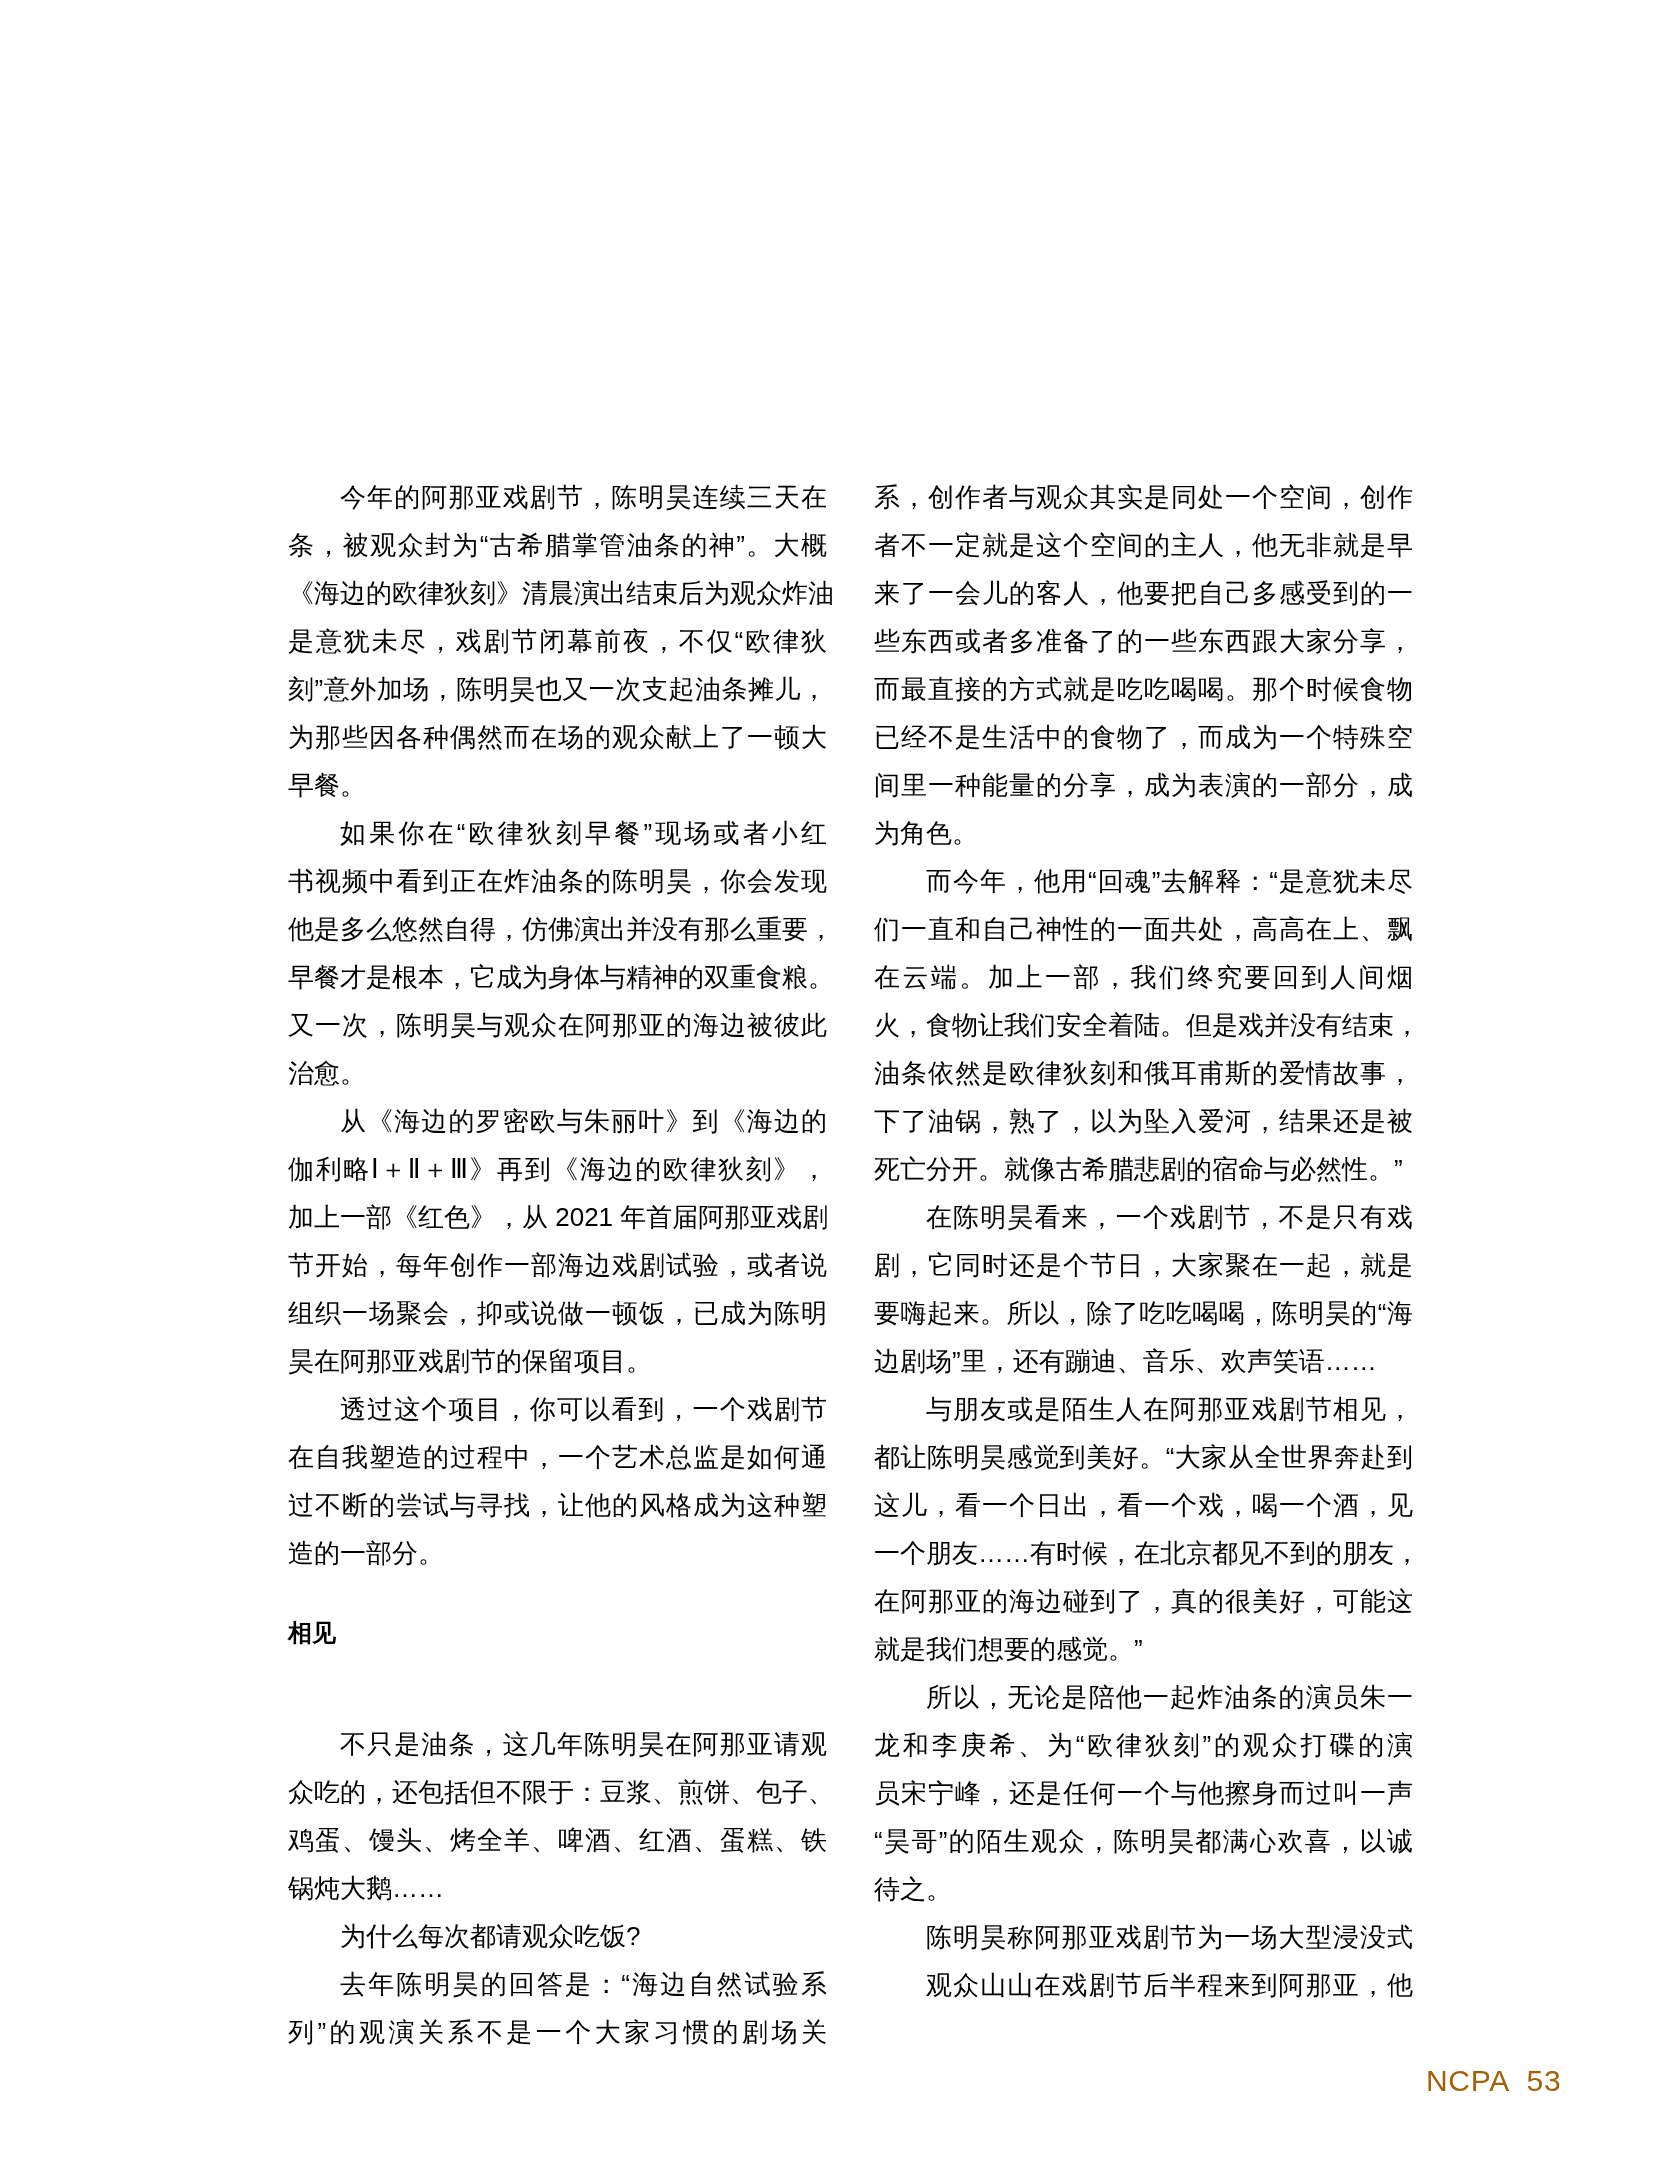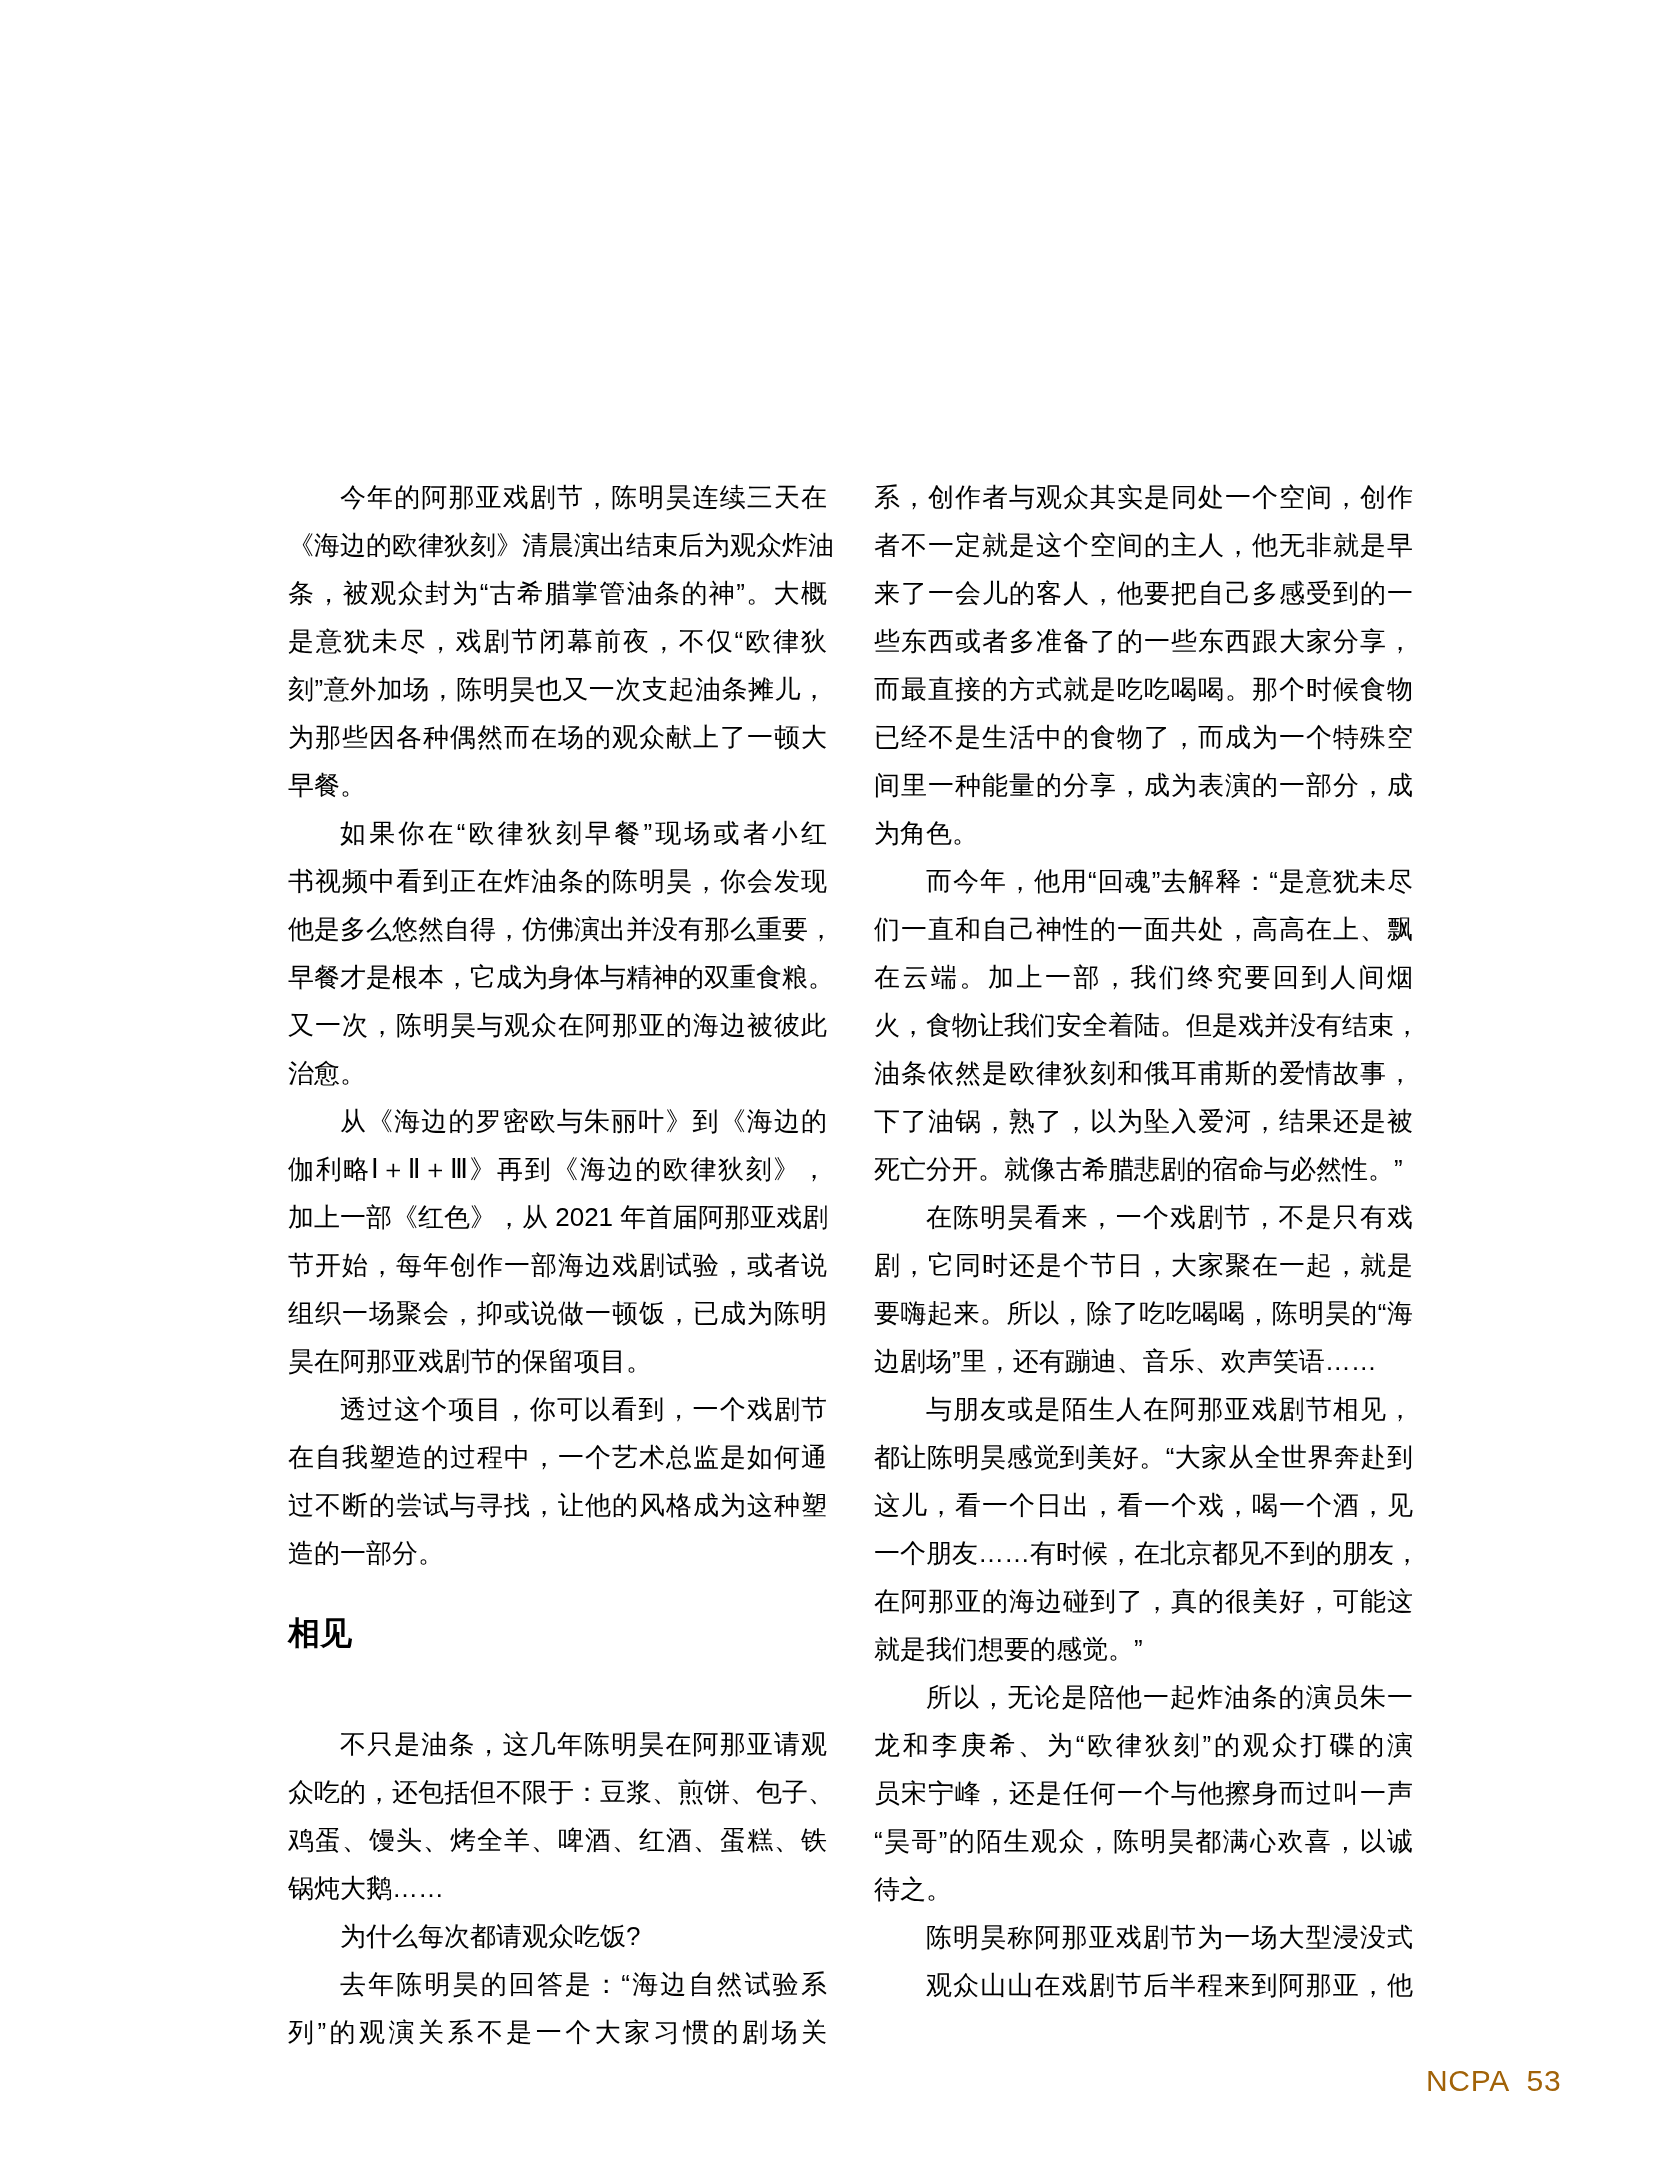--- a/index.html
+++ b/index.html
@@ -35,21 +35,21 @@
     text-align-last: justify;
     white-space: nowrap;
     overflow: visible;
   }
   .line.end   { text-align-last: left; }
   .line.indent { text-indent: 2em; }
   .section-heading {
     height: 48px;
     line-height: 48px;
     margin: 32px 0 63px 0;
-    font-size: 32px;
+    font-size: 24px;
     font-weight: 700;
     color: #000000;
     text-align: left;
   }
   .page-number {
     position: absolute;
     left: 1426px;
     top: 2064px;
     font-size: 30px;
     line-height: 33px;
@@ -61,22 +61,22 @@
     text-align: center;
   }
 </style>
 </head>
 <body>
 
 <div class="page">
   <div class="column column-left">
       <div class="para">
         <div class="line indent">今年的阿那亚戏剧节，陈明昊连续三天在</div>
+        <div class="line">条，被观众封为“古希腊掌管油条的神”。大概</div>
         <div class="line">《海边的欧律狄刻》清晨演出结束后为观众炸油</div>
-        <div class="line">条，被观众封为“古希腊掌管油条的神”。大概</div>
         <div class="line">是意犹未尽，戏剧节闭幕前夜，不仅“欧律狄</div>
         <div class="line">刻”意外加场，陈明昊也又一次支起油条摊儿，</div>
         <div class="line">为那些因各种偶然而在场的观众献上了一顿大</div>
         <div class="line end">早餐。</div>
       </div>
       <div class="para">
         <div class="line indent">如果你在“欧律狄刻早餐”现场或者小红</div>
         <div class="line">书视频中看到正在炸油条的陈明昊，你会发现</div>
         <div class="line">他是多么悠然自得，仿佛演出并没有那么重要，</div>
         <div class="line">早餐才是根本，它成为身体与精神的双重食粮。</div>

